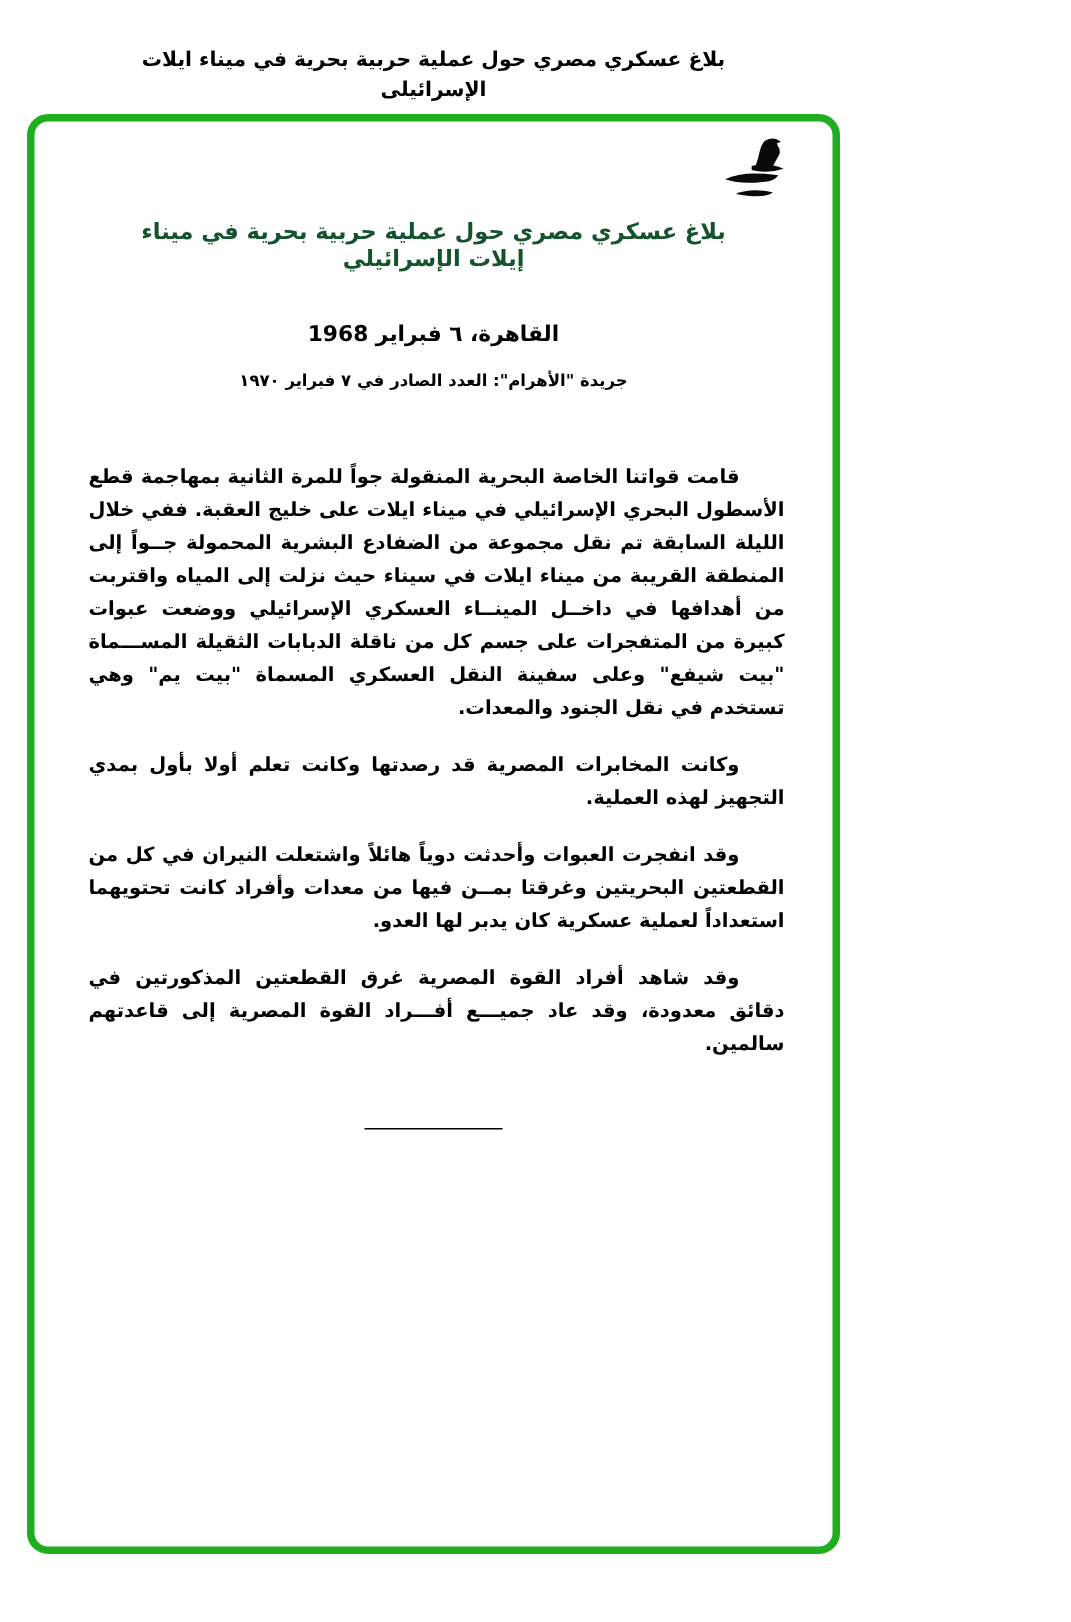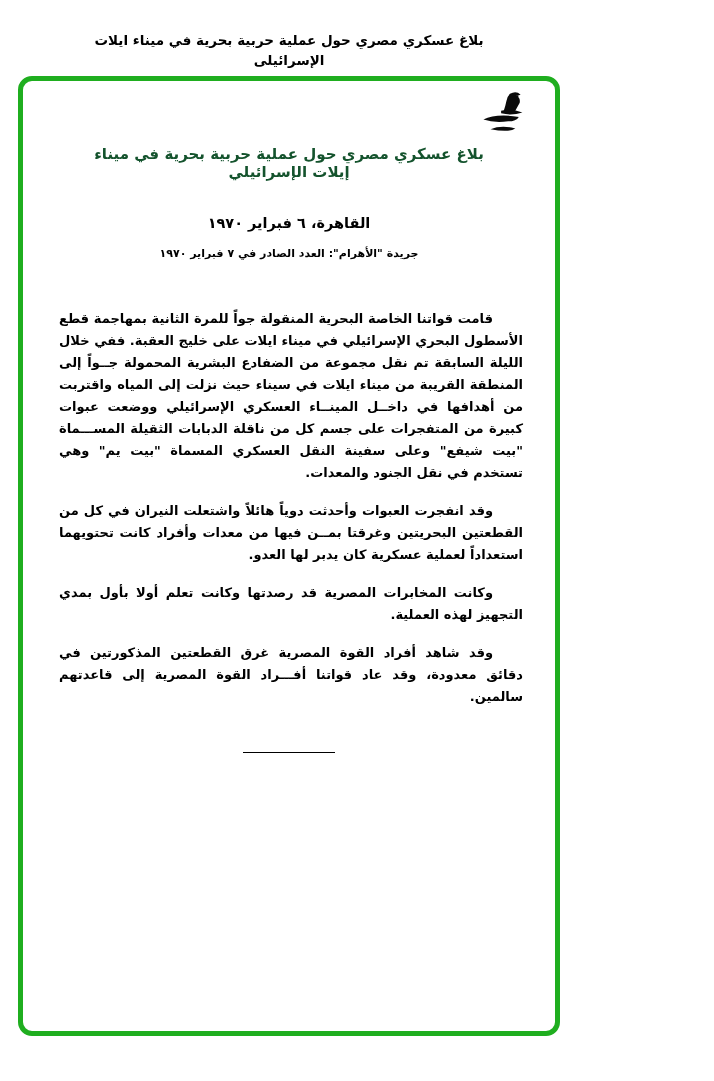--- a/index.html
+++ b/index.html
@@ -108,27 +108,27 @@
           <path d="M34 22 q12 -3 24 2 q-12 4 -24 1 z"></path>
           <path d="M14 32 q14 -7 40 -3 q-3 5 -12 5 q-16 2 -28 -2 z"></path>
           <path d="M22 43 q12 -5 28 -1 q-7 5 -28 1 z"></path>
           <circle cx="52" cy="6" r="1.5"></circle>
         </g>
       </svg>
     </div>
 
     <div class="doc-title">بلاغ عسكري مصري حول عملية حربية بحرية في ميناء إيلات الإسرائيلي</div>
 
-    <div class="doc-dateline">القاهرة، ٦ فبراير ١٩٧٠</div>
+    <div class="doc-dateline">القاهرة، ٦ فبراير 1968</div>
 
     <div class="doc-source">جريدة "الأهرام": العدد الصادر في ٧ فبراير ١٩٧٠</div>
 
     <div class="doc-body">
       <p>قامت قواتنا الخاصة البحرية المنقولة جواً للمرة الثانية بمهاجمة قطع الأسطول البحري الإسرائيلي في ميناء ايلات على خليج العقبة. ففي خلال الليلة السابقة تم نقل مجموعة من الضفادع البشرية المحمولة جــواً إلى المنطقة القريبة من ميناء ايلات في سيناء حيث نزلت إلى المياه واقتربت من أهدافها في داخــل المينــاء العسكري الإسرائيلي ووضعت عبوات كبيرة من المتفجرات على جسم كل من ناقلة الدبابات الثقيلة المســـماة "بيت شيفع" وعلى سفينة النقل العسكري المسماة "بيت يم" وهي تستخدم في نقل الجنود والمعدات.</p>
+      <p>وكانت المخابرات المصرية قد رصدتها وكانت تعلم أولا بأول بمدي التجهيز لهذه العملية.</p>
       <p>وقد انفجرت العبوات وأحدثت دوياً هائلاً واشتعلت النيران في كل من القطعتين البحريتين وغرقتا بمــن فيها من معدات وأفراد كانت تحتويهما استعداداً لعملية عسكرية كان يدبر لها العدو.</p>
-      <p>وكانت المخابرات المصرية قد رصدتها وكانت تعلم أولا بأول بمدي التجهيز لهذه العملية.</p>
-      <p>وقد شاهد أفراد القوة المصرية غرق القطعتين المذكورتين في دقائق معدودة، وقد عاد قواتنا أفـــراد القوة المصرية إلى قاعدتهم سالمين.</p>
+      <p>وقد شاهد أفراد القوة المصرية غرق القطعتين المذكورتين في دقائق معدودة، وقد عاد جميـــع أفـــراد القوة المصرية إلى قاعدتهم سالمين.</p>
     </div>
 
     <div class="end-rule"></div>
 
   </div>
 </div>
 
 </body></html>

